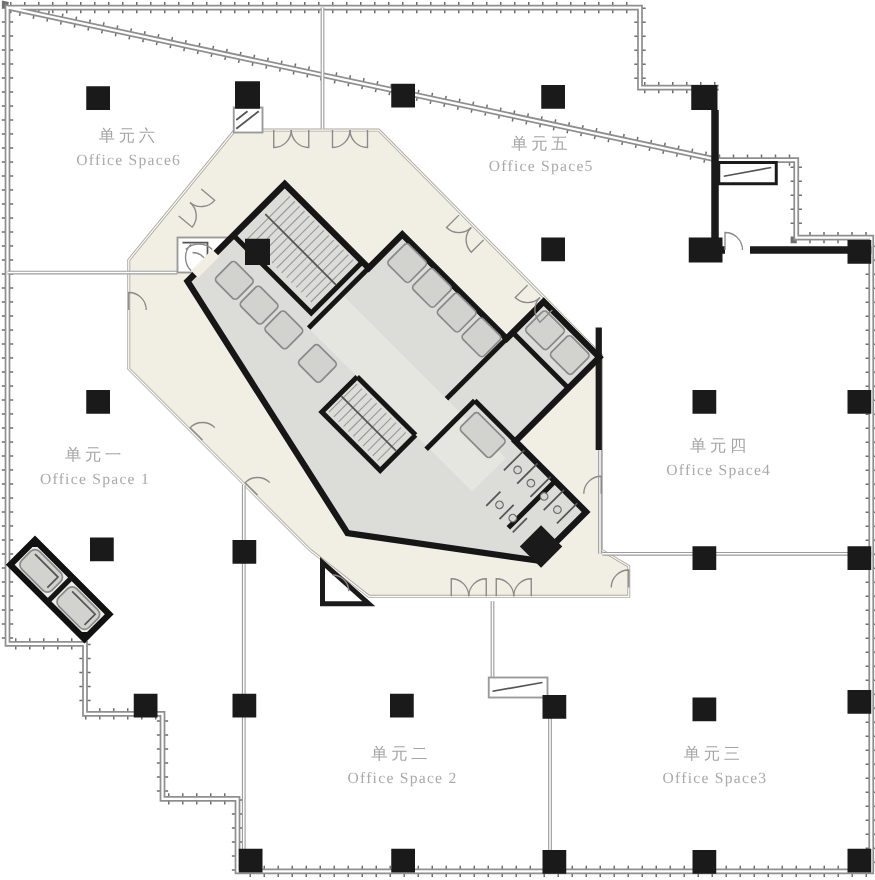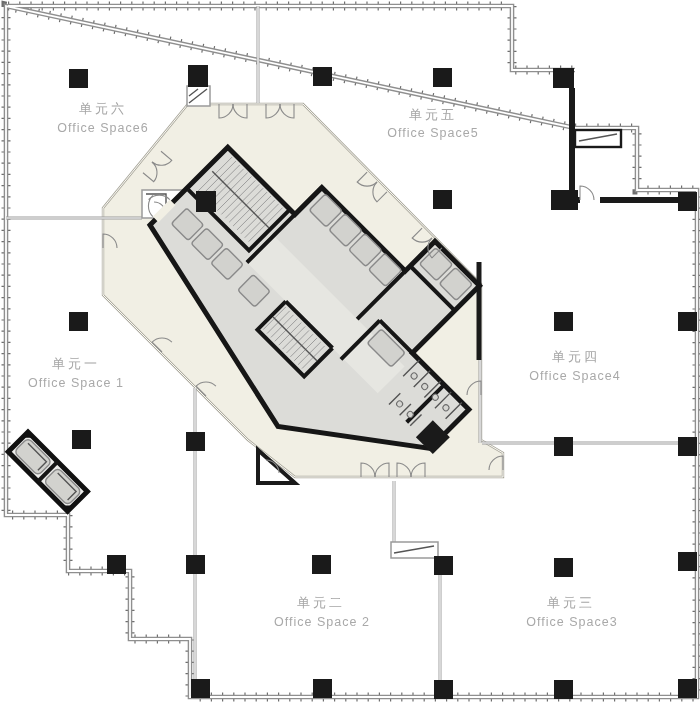--- a/index.html
+++ b/index.html
@@ -1,17 +1,17 @@
 <!DOCTYPE html>
 <html><head>
 <meta charset="utf-8">
 <style>
   html,body{margin:0;padding:0;background:#ffffff;}
   .stage{width:700px;height:704px;position:relative;background:#ffffff;overflow:hidden;
-         font-family:Liberation Sans, sans-serif;}
+         font-family:Liberation Serif, serif;}
   svg{display:block;}
   
   .wtick{stroke:#6e6e6e;stroke-width:9;stroke-dasharray:1.2 10;fill:none;}
   .wall {stroke:#8f8f8f;stroke-width:4.6;fill:none;stroke-linejoin:miter;}
   .wallc{stroke:#ffffff;stroke-width:1.8;fill:none;stroke-linejoin:miter;}
   
   .pw  {stroke:#9c9c9c;stroke-width:3;fill:none;}
   .pwc {stroke:#ffffff;stroke-width:1.2;fill:none;}
   .blackwall{stroke:#1a1a1a;stroke-width:6;fill:none;}
   .ring{fill:#f1efe4;stroke:#aaa89c;stroke-width:2.4;}

